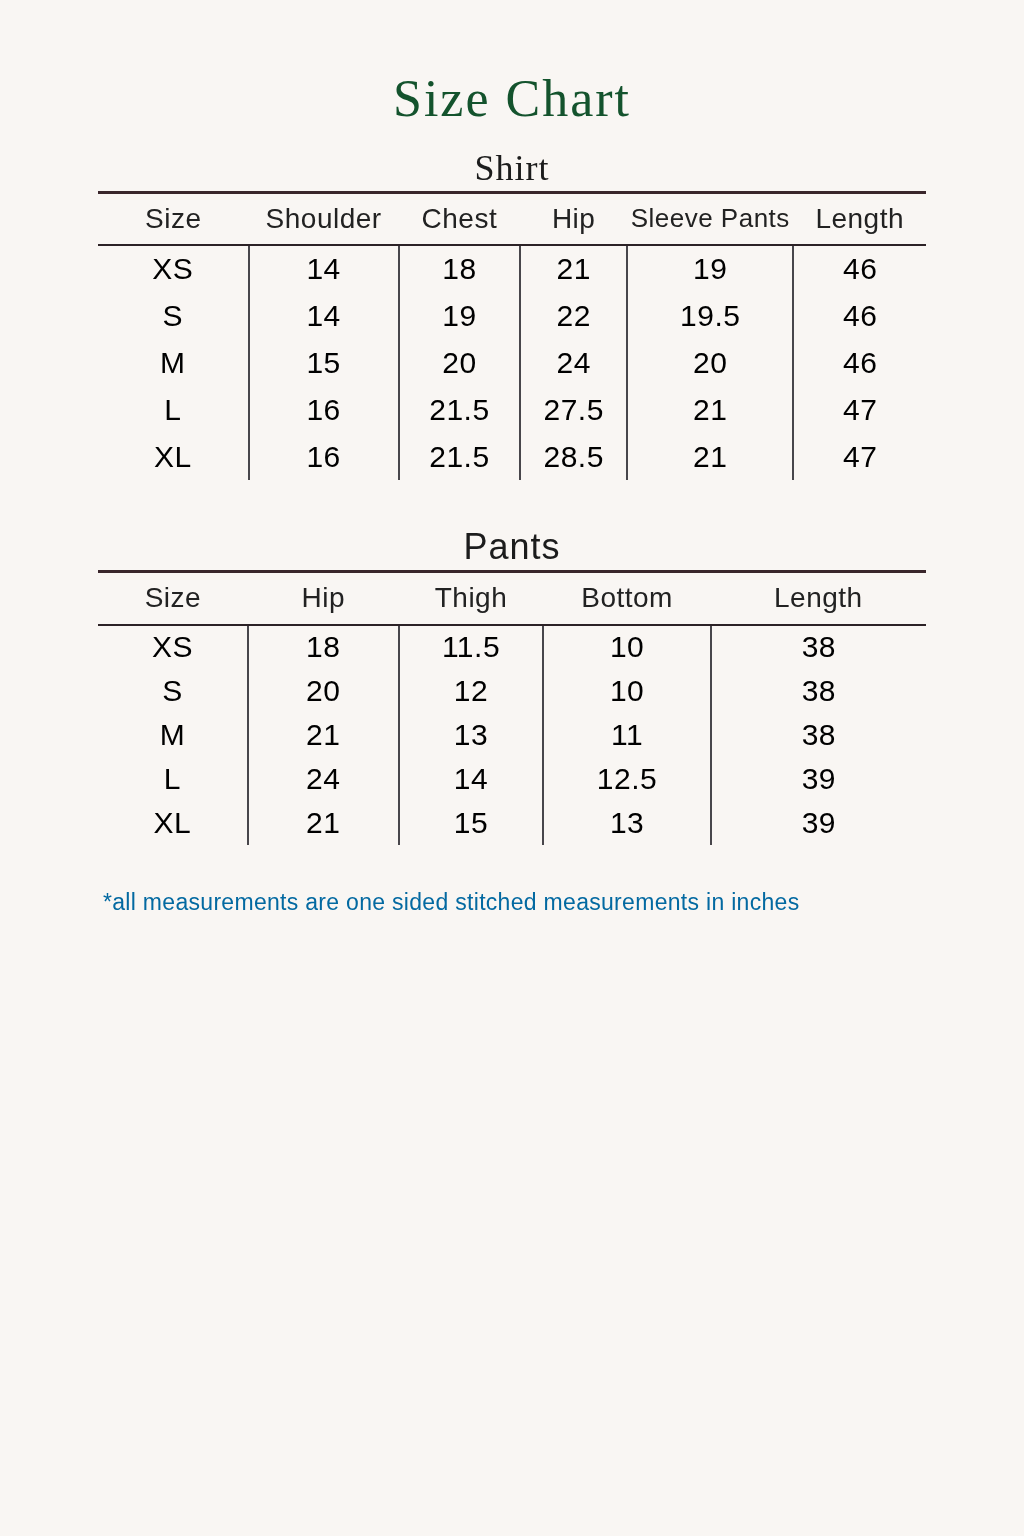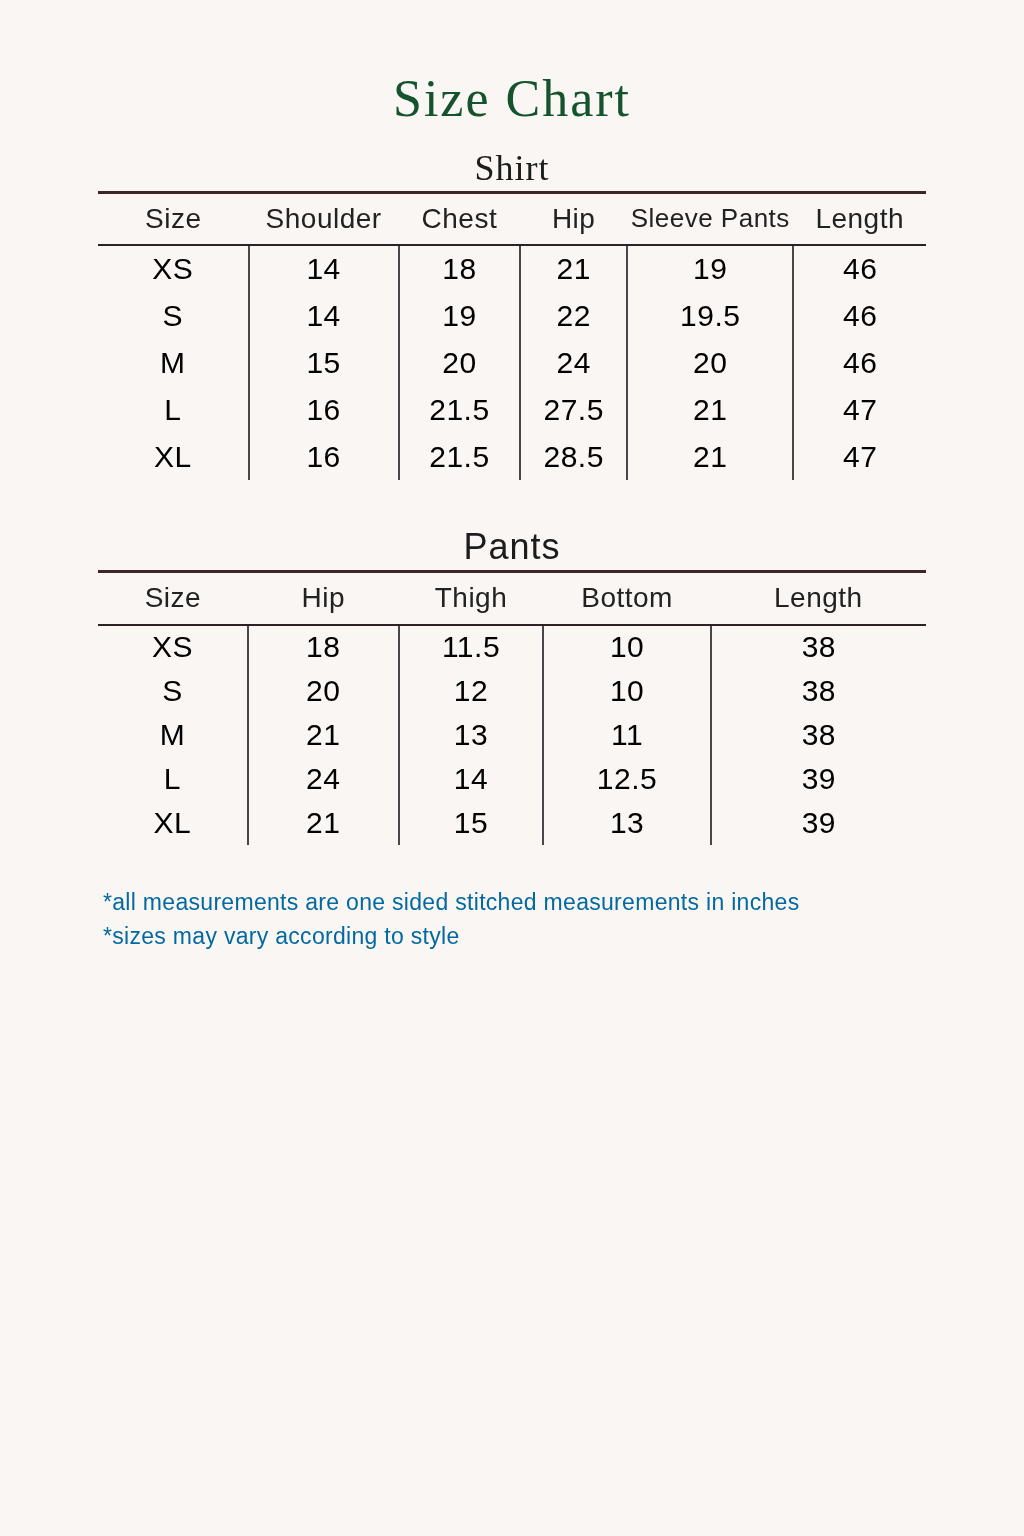--- a/index.html
+++ b/index.html
@@ -226,16 +226,15 @@
             <td>15</td>
             <td>13</td>
             <td>39</td>
           </tr>
         </tbody>
     </table>
   </section>
 
   <footer class="notes">
     <p>*all measurements are one sided stitched measurements in inches</p>
-    <p>*sizes may vary according to style</p>
   </footer>
 
 </div>
 
 </body></html>

